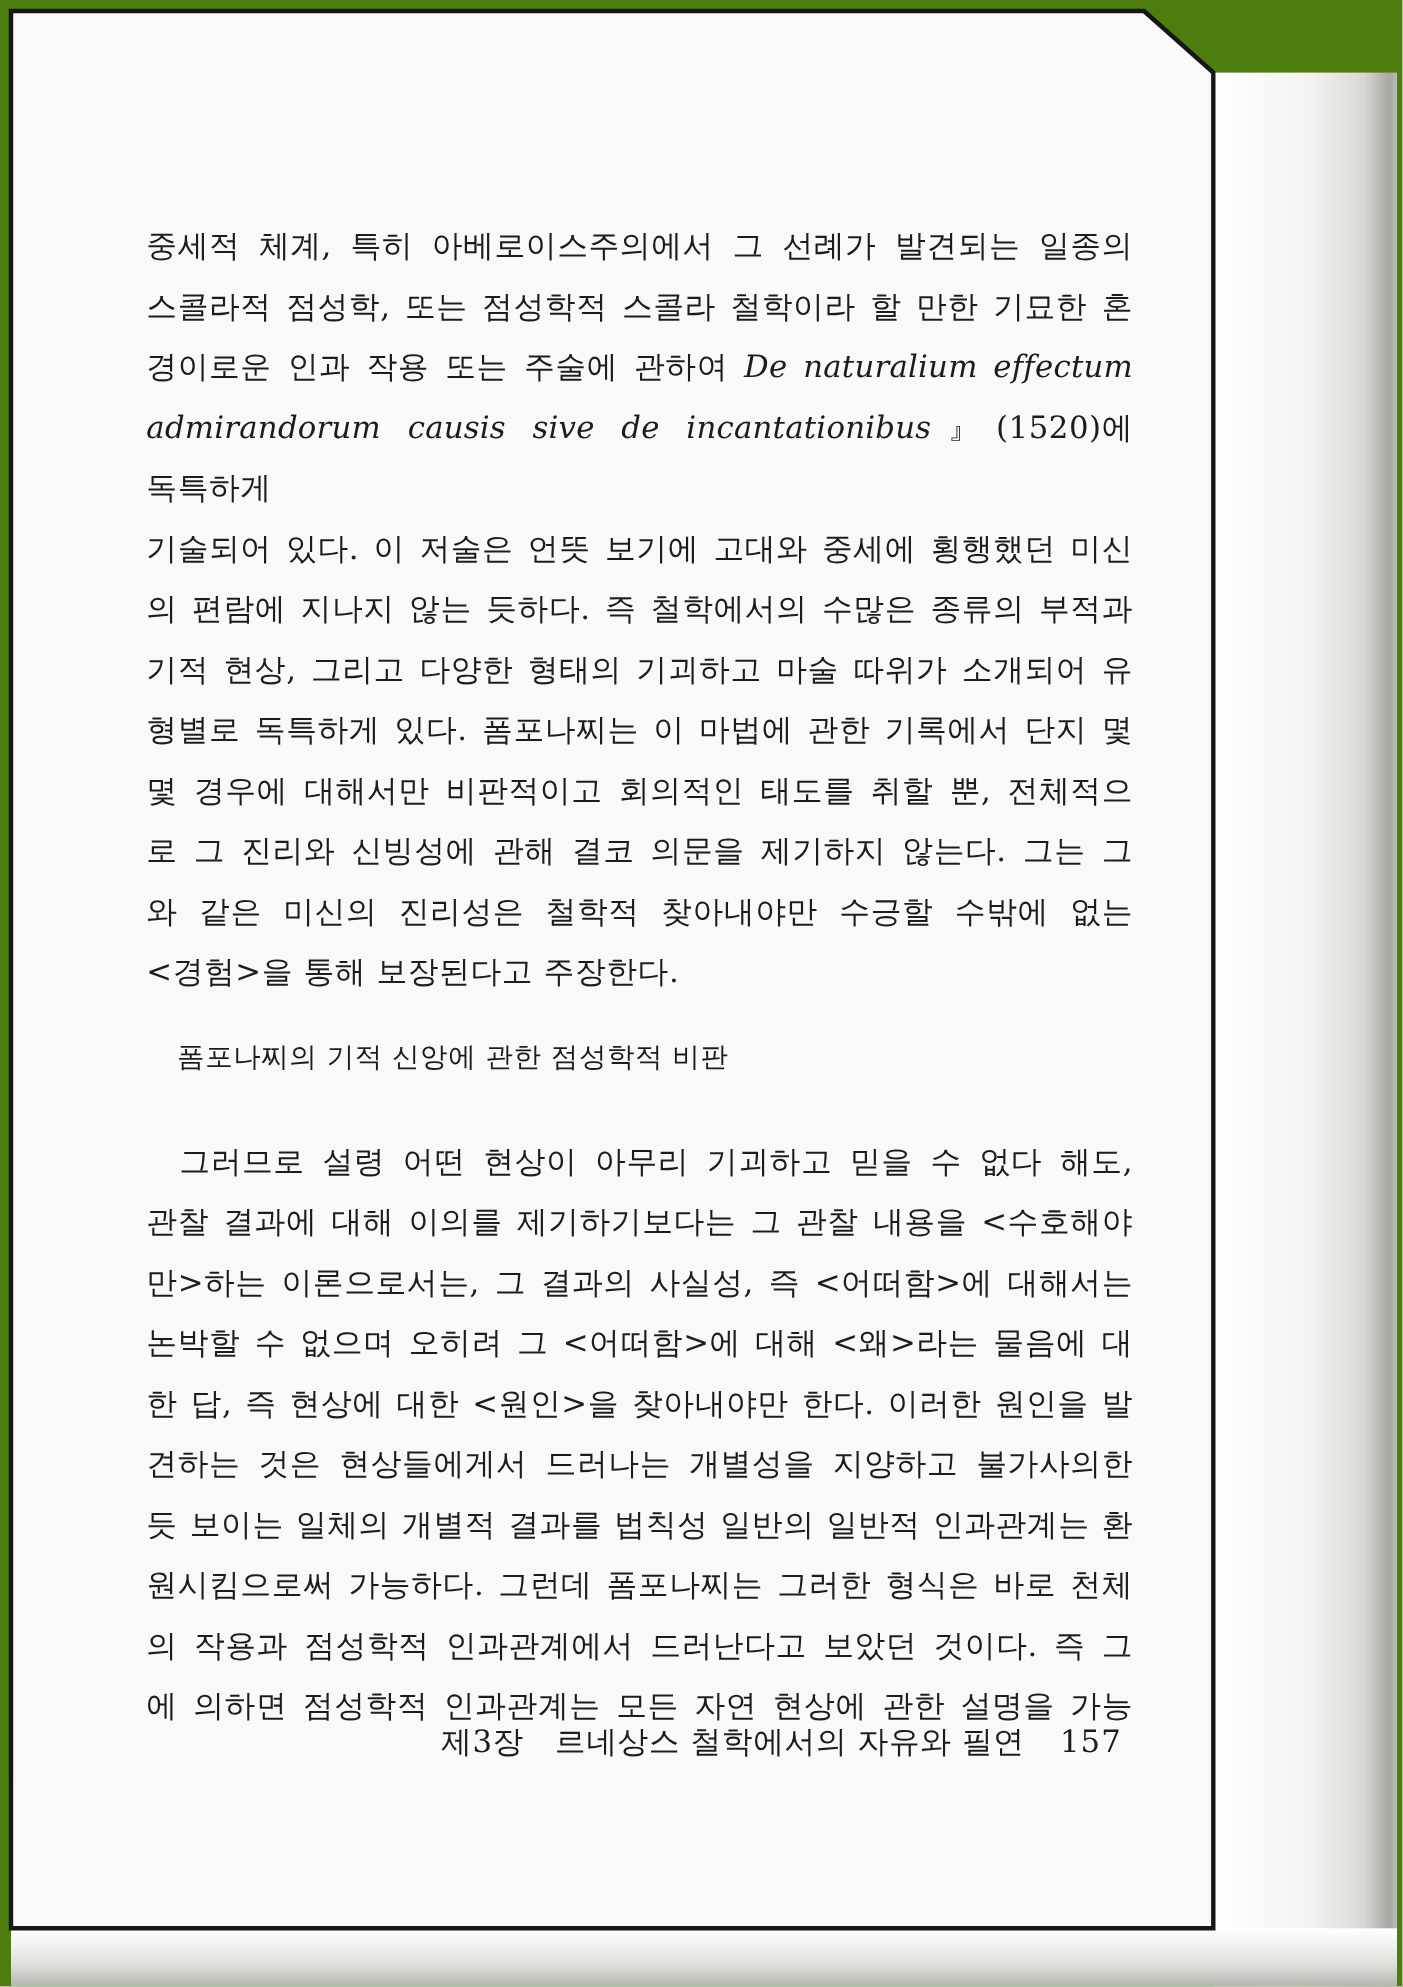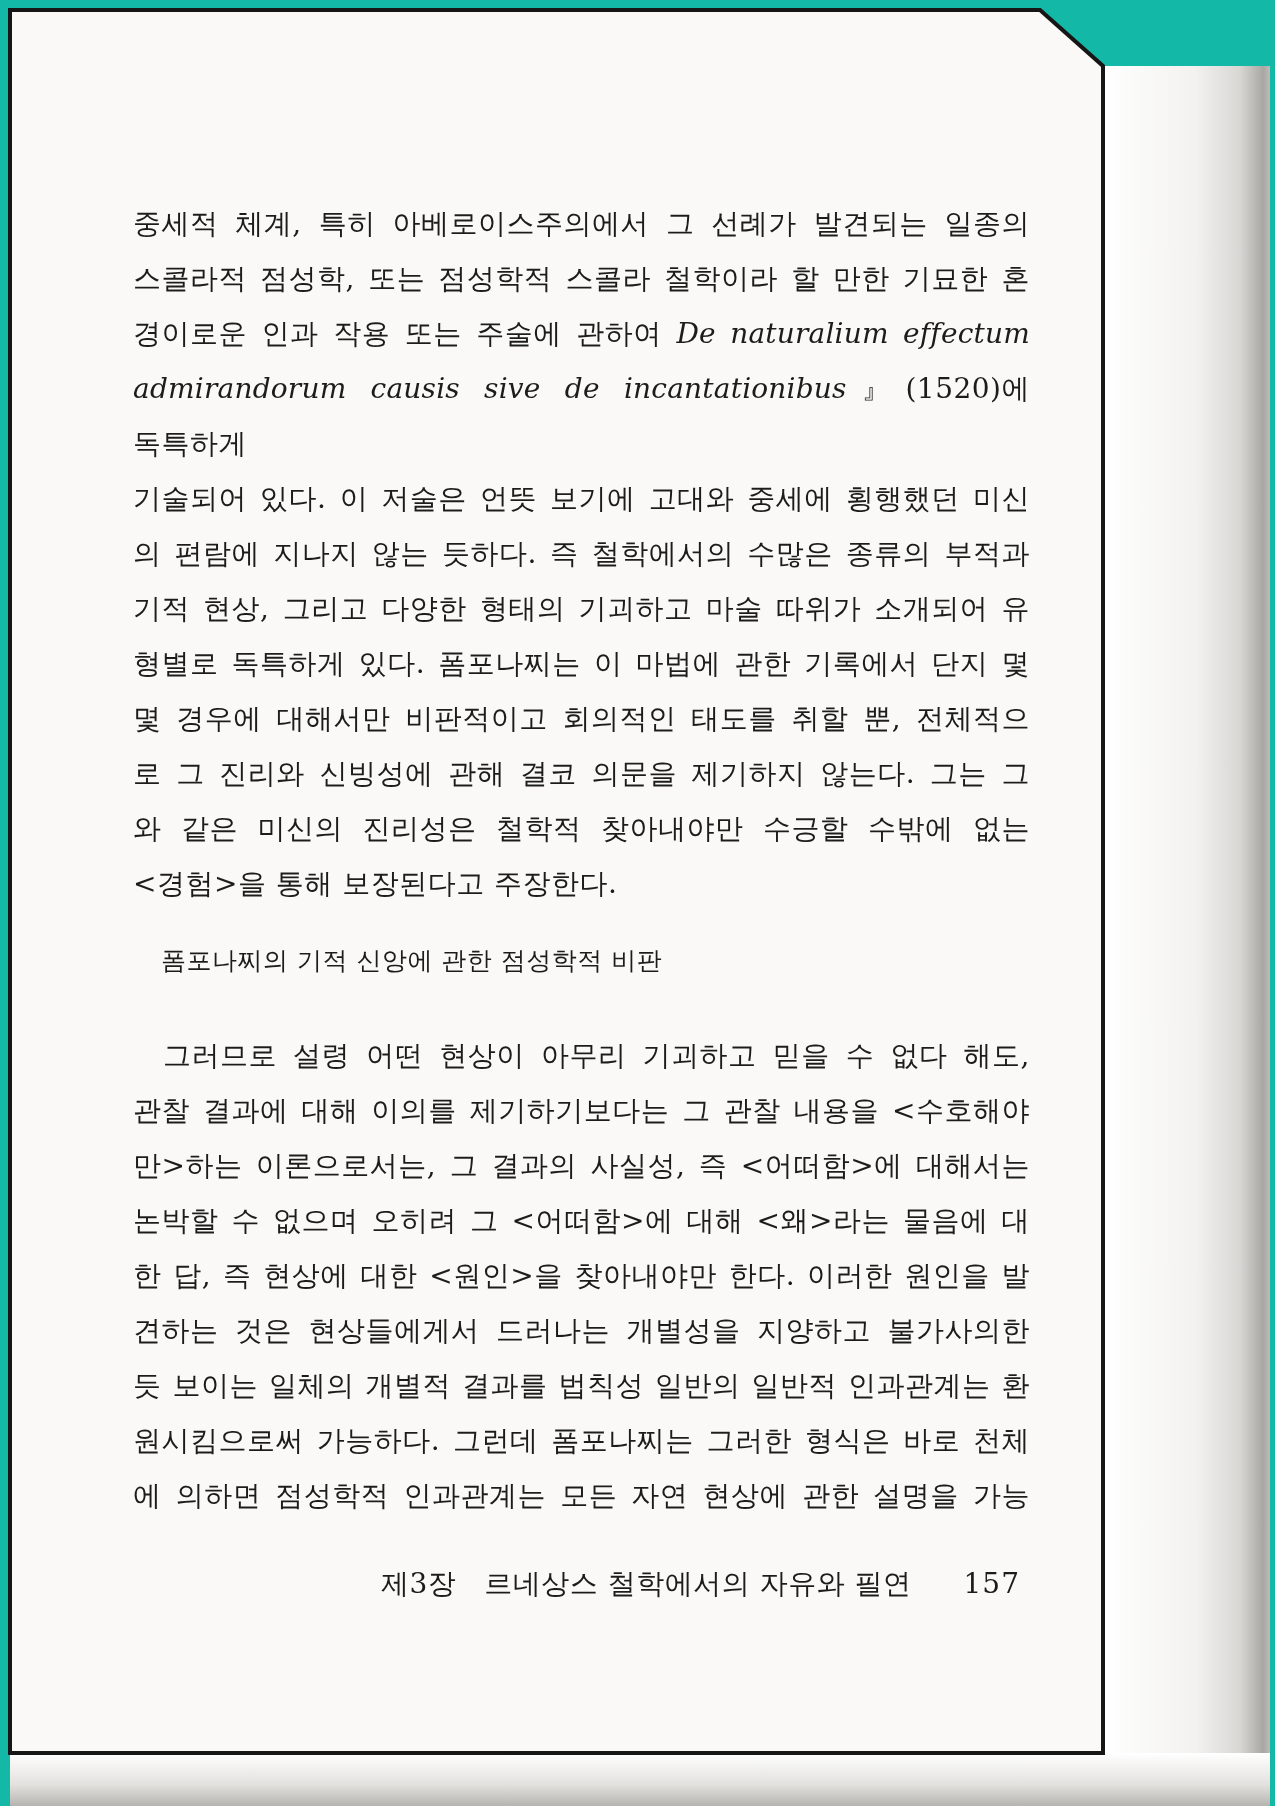--- a/index.html
+++ b/index.html
@@ -4,21 +4,21 @@
 <style>
   html, body {
     margin: 0;
     padding: 0;
     background: #ffffff;
   }
   .canvas {
     position: relative;
     width: 1275px;
     height: 1806px;
-    background: #14b8a6;
+    background: #4d7c0f;
     overflow: hidden;
     font-family: "DejaVu Serif", "Liberation Serif", serif;
     color: var(--ink, #1c1c1c);
   }
   svg.frame {
     position: absolute;
     left: 0; top: 0;
     width: 1275px; height: 1806px;
   }
   .text-layer {
@@ -60,21 +60,21 @@
     position: absolute;
     left: 133px;
     top: 1556px;
     width: 887px;
     text-align: right;
     font-size: 28px;
     line-height: 55px;
     letter-spacing: 0.5px;
   }
   .footer .chapter-title { margin-left: 28px; }
-  .footer .page-number  { margin-left: 52px; letter-spacing: 1px; }
+  .footer .page-number  { margin-left: 32px; letter-spacing: 1px; }
 </style>
 </head>
 <body>
 
 <div class="canvas">
 
   <svg class="frame" viewBox="0 0 1275 1806" xmlns="http://www.w3.org/2000/svg" aria-hidden="true">
     <defs>
       <linearGradient id="edgeRight" x1="0" y1="0" x2="1" y2="0">
         <stop offset="0" stop-color="#ffffff"></stop>
@@ -112,20 +112,21 @@
     <div class="heading">폼포나찌의 기적 신앙에 관한 점성학적 비판</div>
     <div class="para-2">
         <div class="line just indent"><span>그러므로 설령 어떤 현상이 아무리 기괴하고 믿을 수 없다 해도,</span></div>
         <div class="line just"><span>관찰 결과에 대해 이의를 제기하기보다는 그 관찰 내용을 &lt;수호해야</span></div>
         <div class="line just"><span>만&gt;하는 이론으로서는, 그 결과의 사실성, 즉 &lt;어떠함&gt;에 대해서는</span></div>
         <div class="line just"><span>논박할 수 없으며 오히려 그 &lt;어떠함&gt;에 대해 &lt;왜&gt;라는 물음에 대</span></div>
         <div class="line just"><span>한 답, 즉 현상에 대한 &lt;원인&gt;을 찾아내야만 한다. 이러한 원인을 발</span></div>
         <div class="line just"><span>견하는 것은 현상들에게서 드러나는 개별성을 지양하고 불가사의한</span></div>
         <div class="line just"><span>듯 보이는 일체의 개별적 결과를 법칙성 일반의 일반적 인과관계는 환</span></div>
         <div class="line just"><span>원시킴으로써 가능하다. 그런데 폼포나찌는 그러한 형식은 바로 천체</span></div>
+        <div class="line just"><span>의 작용과 점성학적 인과관계에서 드러난다고 보았던 것이다. 즉 그</span></div>
         <div class="line just"><span>에 의하면 점성학적 인과관계는 모든 자연 현상에 관한 설명을 가능</span></div>
       </div>
   </div>
 
   <div class="footer">
     <span class="chapter">제3장</span><span class="chapter-title">르네상스 철학에서의 자유와 필연</span><span class="page-number">157</span>
   </div>
 
 </div>
 

